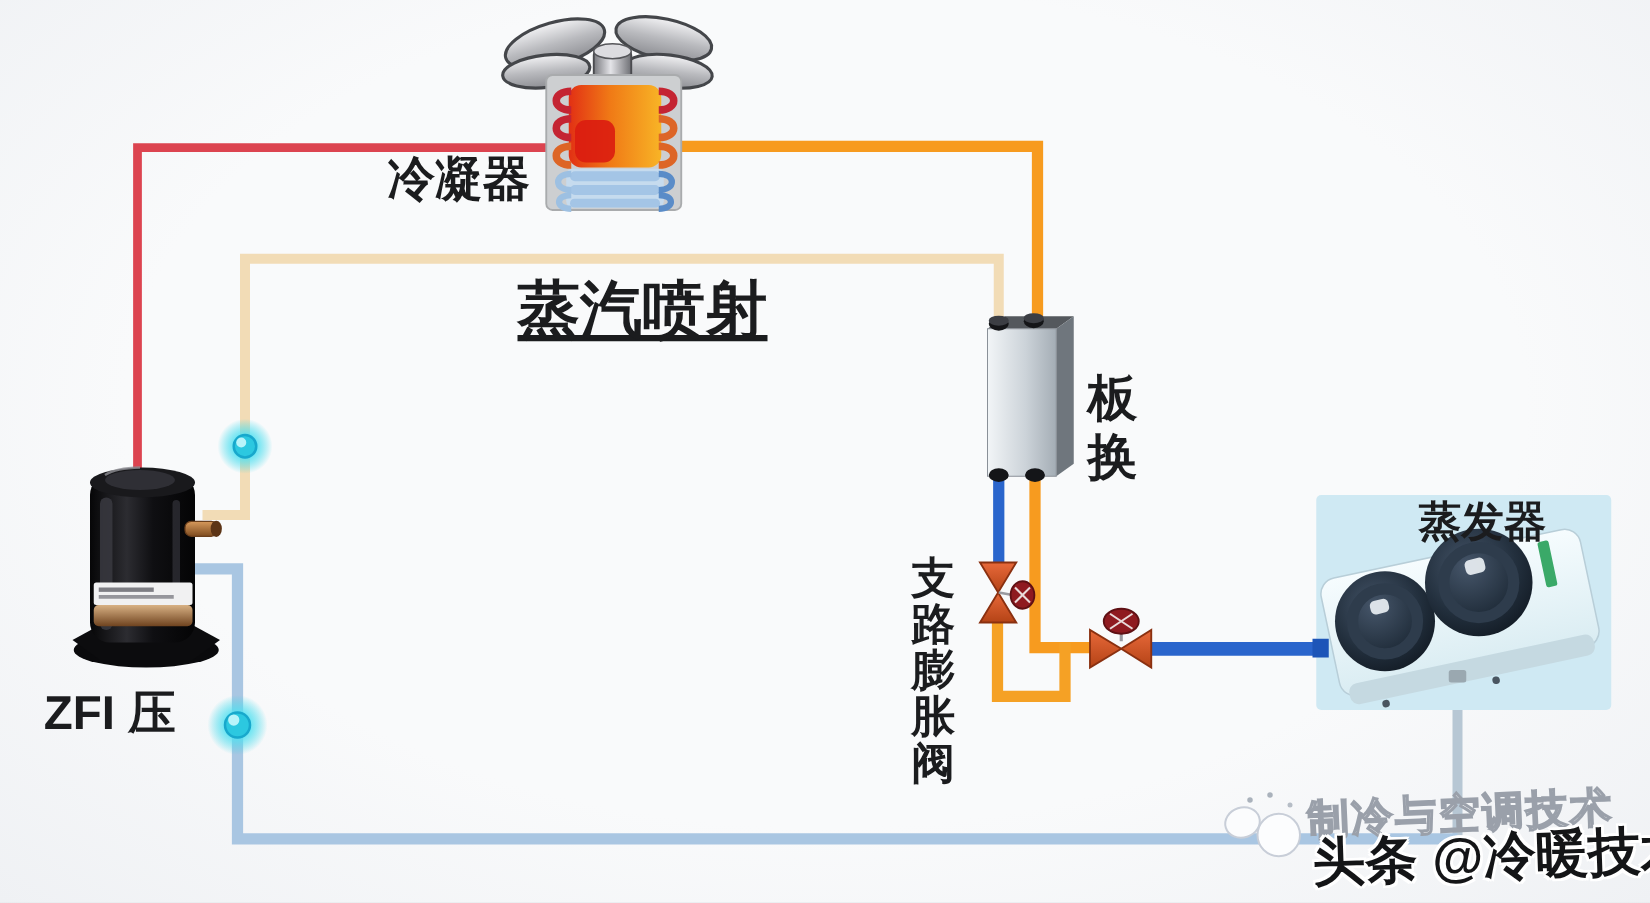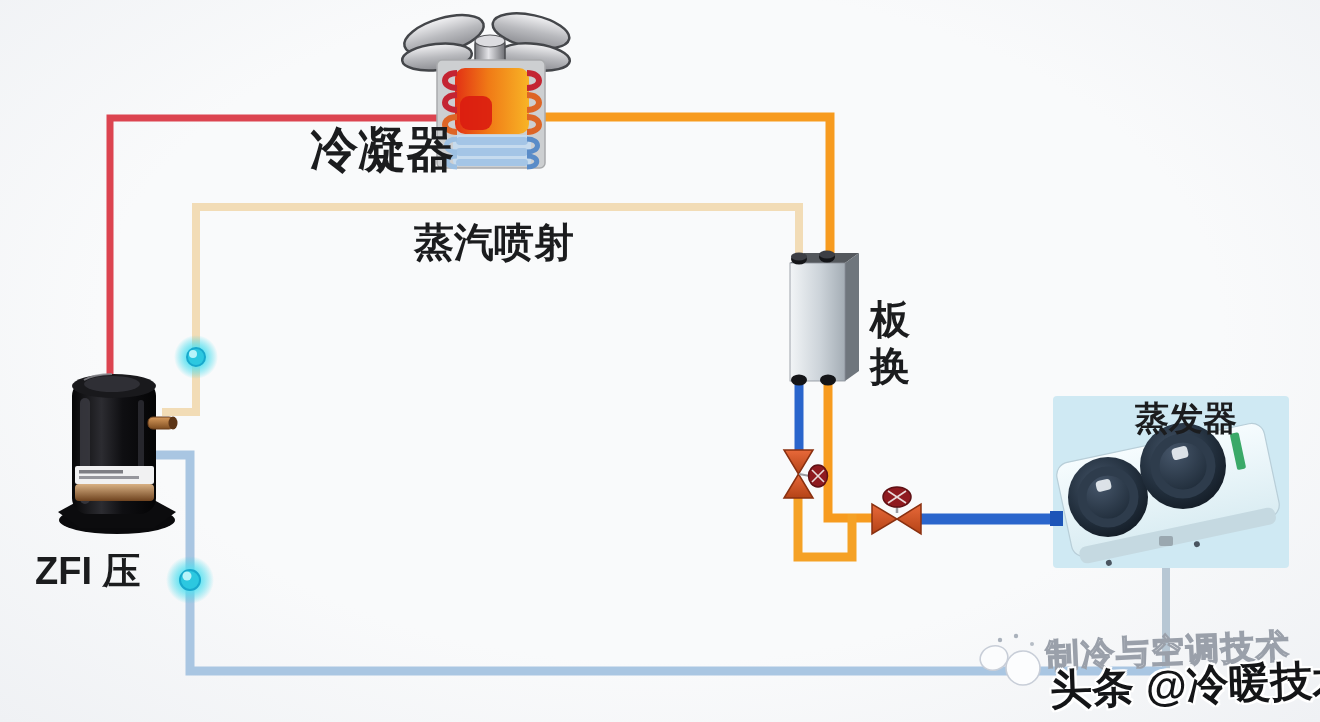--- a/index.html
+++ b/index.html
@@ -234,26 +234,27 @@
 
     <g>
       <ellipse cx="994" cy="658" rx="14" ry="12" transform="rotate(-18 994 658)" fill="#fbfcfd" stroke="#c8ced8" stroke-width="1.6"></ellipse>
       <circle cx="1023" cy="668" r="17" fill="#fcfdfe" stroke="#c8ced8" stroke-width="1.6"></circle>
       <circle cx="1000" cy="640" r="2.2" fill="#aab2bc"></circle>
       <circle cx="1016" cy="636" r="2.2" fill="#aab2bc"></circle>
       <circle cx="1032" cy="644" r="2" fill="#b6bdc6"></circle>
     </g>
   </svg>
 
-  <div class="lbl" style="left:310px; top:124px; font-size:48px;">冷凝器</div>
-
-  <div class="lbl" style="left:414px; top:221px; font-size:40px;">蒸汽喷射</div>
+  <div class="lbl" style="left:310px; top:124px; font-size:38px;">冷凝器</div>
+
+  <div class="lbl" style="left:414px; top:221px; font-size:50px;text-decoration:underline;">蒸汽喷射</div>
 
   <div class="lbl lbl-vert" style="left:864px; top:296px; width:46px; font-size:40px; line-height:47px;">板换</div>
 
+  <div class="lbl lbl-vert" style="left:722px; top:444px; width:42px; font-size:35px; line-height:37px;">支路膨胀阀</div>
 
   <div class="lbl" style="left:918px; top:425px; font-size:37px; line-height:41px;">
   </div>
 
   <div class="lbl" style="left:1135px; top:352px; font-size:34px;margin-top:48px;">蒸发器</div>
 
   <div class="lbl" style="left:35px; top:549px; width:170px; font-size:38px; line-height:45px; text-align:left;">
     <div>ZFI 压</div>
   </div>
 

